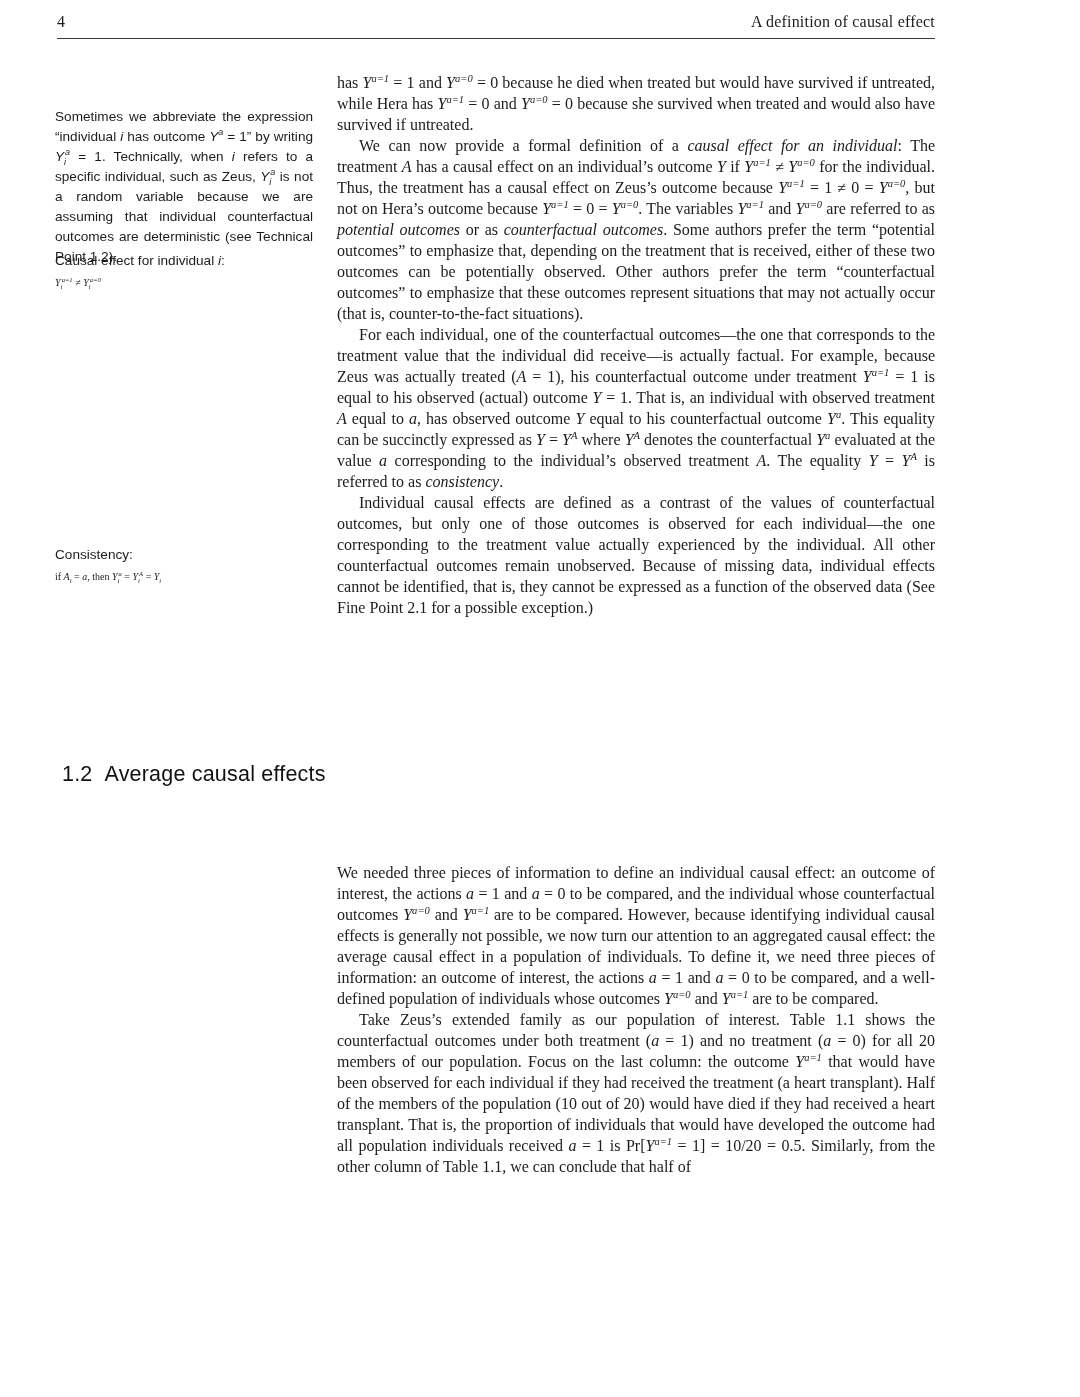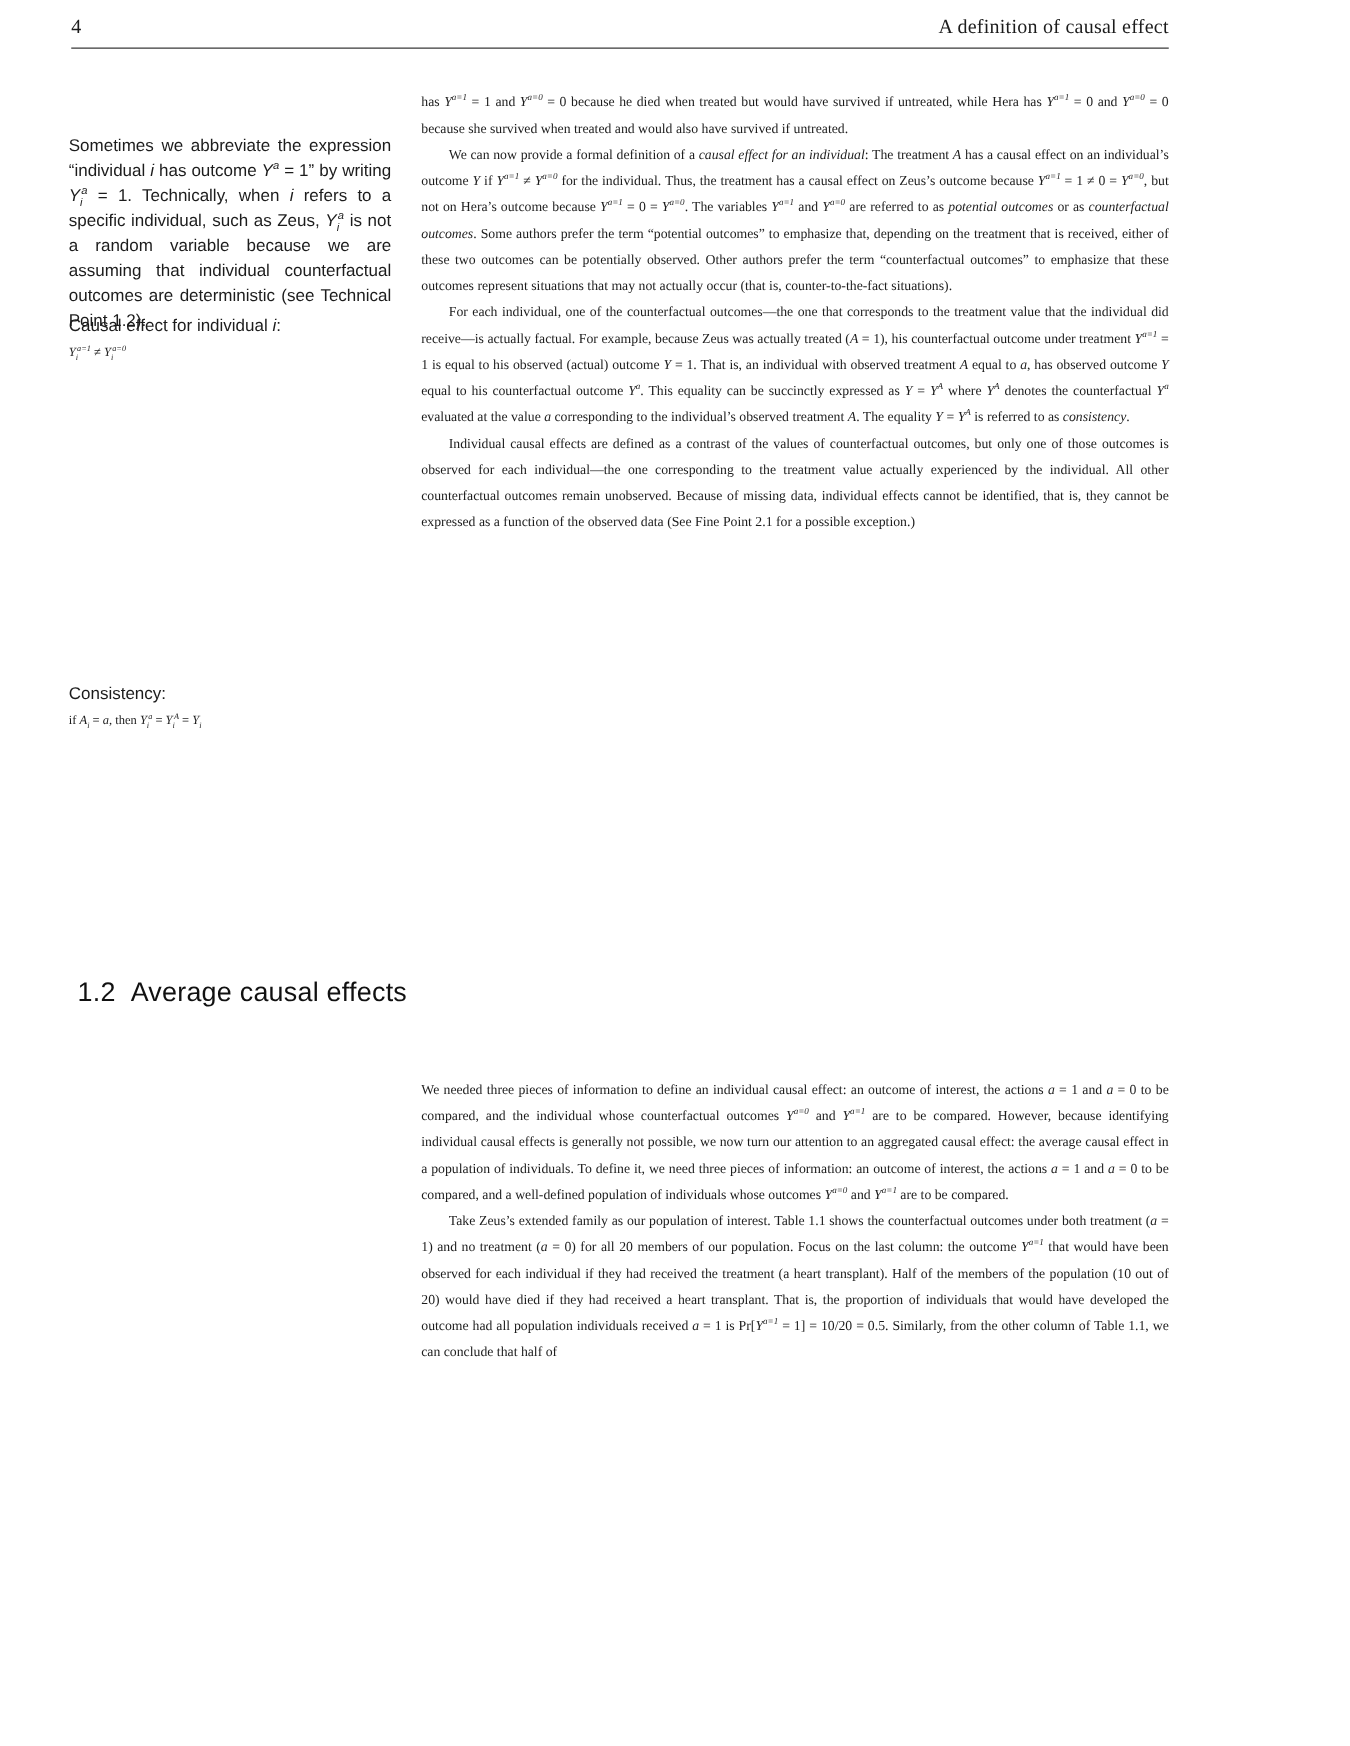--- a/index.html
+++ b/index.html
@@ -32,42 +32,41 @@
     font-size: 13.6px; line-height: 20px;
     color: #1c1c1c;
   }
   .note .note-body { text-align: justify; hyphens: auto; margin-top: 34px; }
   .note .note-label { line-height: 22px; }
   .note .note-formula { line-height: 22px; font-family: "Liberation Serif", serif; font-size: 10px; }
 
   
   .main-col {
     position: absolute; left: 337px; width: 598px;
-    font-size: 11px; line-height: 21px;
+    font-size: 16px; line-height: 21px;
     text-align: justify;
   }
   .main-upper { top: 72px; }
   .main-lower { top: 862px; }
   .main-col p { text-indent: 22px; }
   .main-col p.noindent { text-indent: 0; }
 
   sup, sub { font-style: italic; line-height: 0; font-size: 66%; }
   sup { vertical-align: super; }
   sub { vertical-align: sub; }
   sub + sup { margin-left: -0.12em; }
 
   
   .section-heading {
     position: absolute; left: 62px; top: 762px;
     font-family: "Liberation Sans", sans-serif;
     font-weight: normal;
     font-size: 21.5px; color: #111111;
     letter-spacing: 0.2px;
     white-space: nowrap;
-    margin-top: 20px;
   }
   .section-heading .secnum { margin-right: 12px; }
 </style>
 </head>
 <body>
 
 <div class="page">
 
   <div class="header">
     <span class="pageno">4</span>

